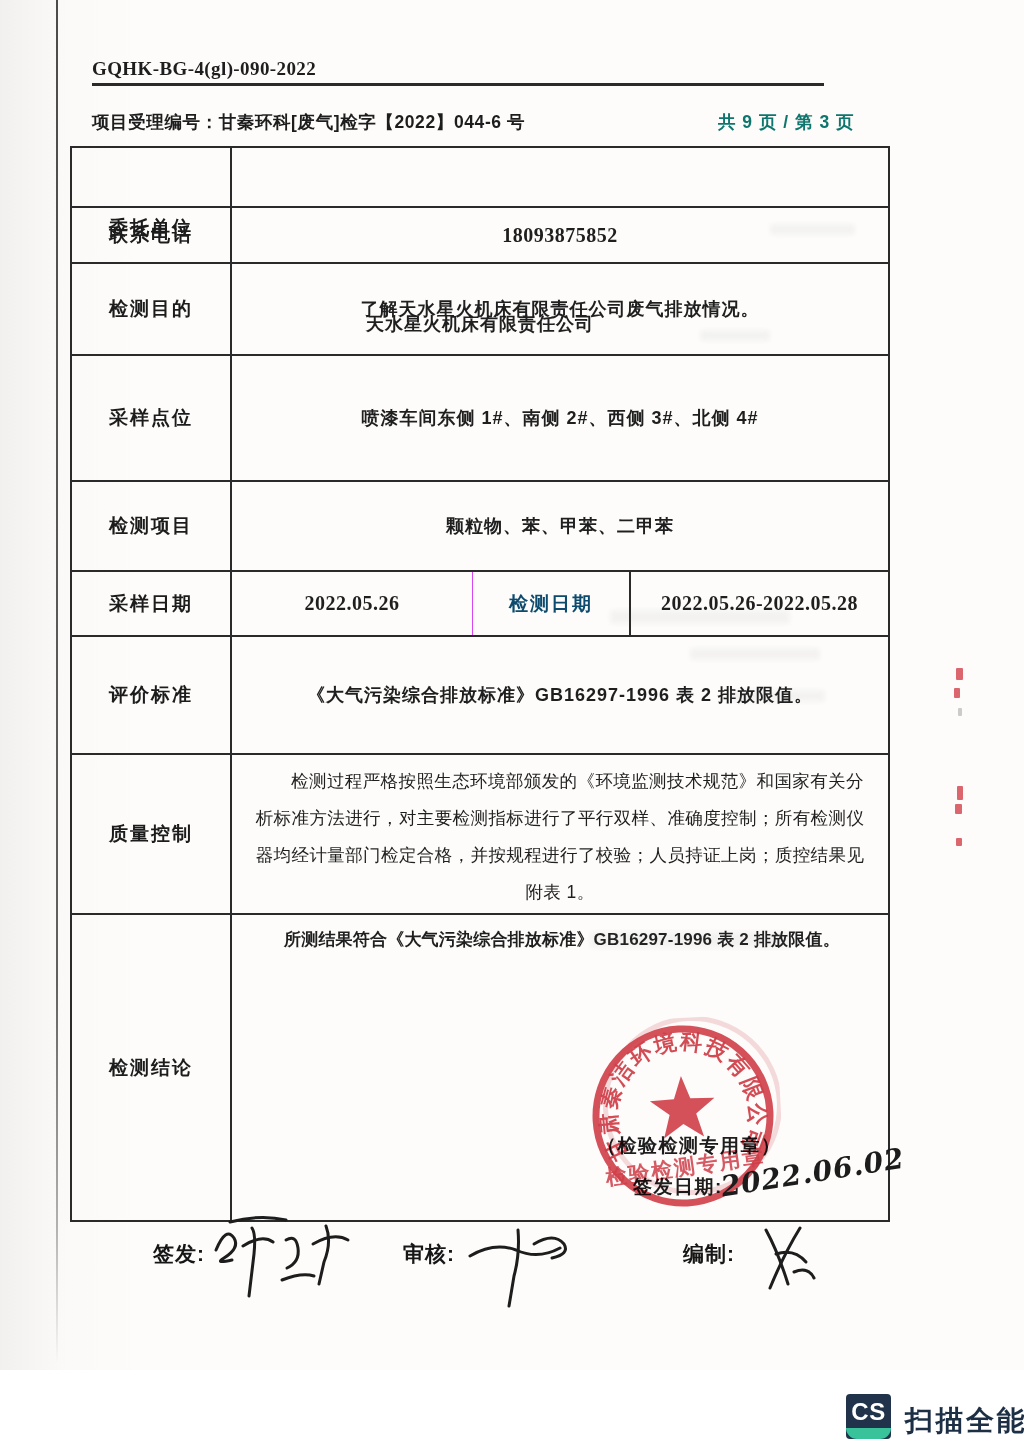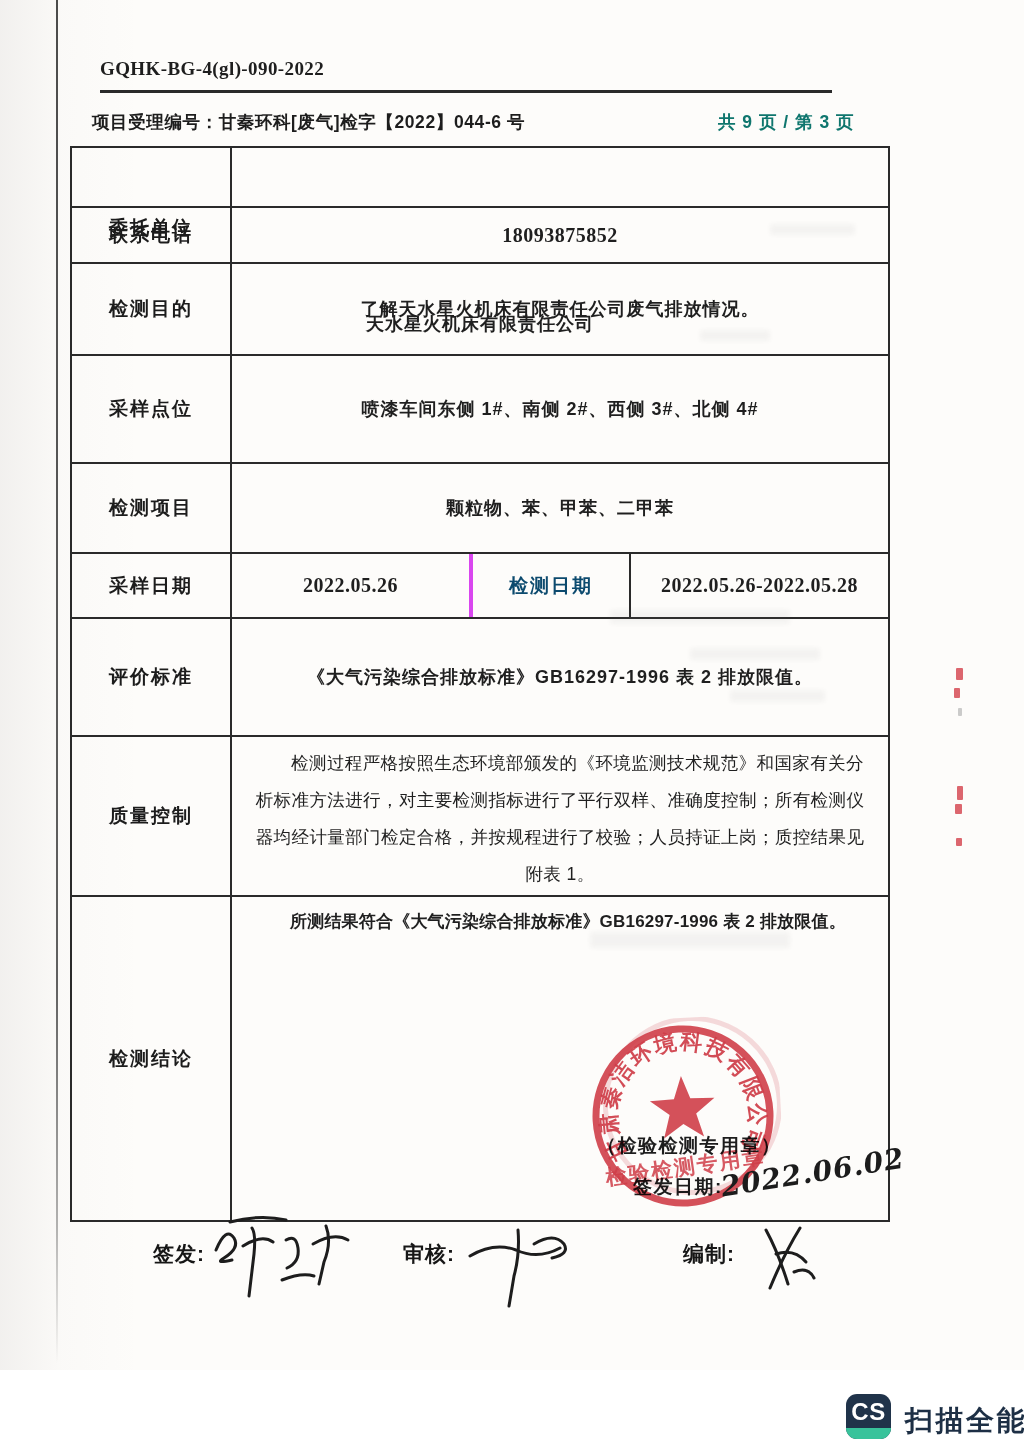--- a/index.html
+++ b/index.html
@@ -16,22 +16,22 @@
   }
   .footer-strip{
     position:absolute;left:0;top:1370px;width:1024px;height:79px;background:#ffffff;
   }
   .scan-edge{
     position:absolute;left:56px;top:0;width:2px;height:1364px;
     background:linear-gradient(180deg, rgba(45,45,45,0.85) 0%, rgba(45,45,45,0.75) 72%, rgba(45,45,45,0.35) 90%, rgba(45,45,45,0) 100%);
   }
   
   .doc-code{
-    position:absolute;left:100px;top:58px;width:732px;
-    border-bottom:3px solid #2a2a2a;padding-bottom:10px;
+    position:absolute;left:92px;top:58px;width:732px;
+    border-bottom:3px solid #2a2a2a;padding-bottom:3px;
     font-family:"Liberation Serif","DejaVu Serif",serif;
     font-weight:700;font-size:19px;letter-spacing:0.4px;color:#1e1e1e;
   }
   .case-line{
     position:absolute;left:92px;top:110px;width:800px;
     font-size:17.5px;font-weight:700;letter-spacing:0.6px;color:#1d1d1d;
   }
   .pagination{
     position:absolute;left:718px;top:110px;width:180px;
     font-size:17.5px;font-weight:700;letter-spacing:1px;color:#0f766e;
@@ -48,36 +48,36 @@
     width:160px;flex:0 0 160px;box-sizing:border-box;border-right:2px solid #2a2a2a;
     display:flex;align-items:center;justify-content:center;
     font-size:19px;font-weight:700;letter-spacing:2px;color:#1c1c1c;
   }
   .tvalue{
     flex:1;display:flex;align-items:center;justify-content:center;box-sizing:border-box;
     font-size:18px;font-weight:700;letter-spacing:1px;color:#1f1f1f;
     text-align:center;padding:4px 10px;
   }
   .tvalue.serif{font-family:"Liberation Serif","DejaVu Serif",serif;font-size:20px;font-weight:600;letter-spacing:0.5px;}
-  .cell-mid{flex:0 0 241px;border-right:4px solid #d946ef;}
+  .cell-mid{flex:0 0 241px;border-right:1px solid #d946ef;}
   .cell-lab2{
     flex:0 0 158px;border-right:2px solid #2a2a2a;
     display:flex;align-items:center;justify-content:center;box-sizing:border-box;
     font-size:19px;font-weight:700;letter-spacing:2px;color:#0c4a6e;
   }
   .cell-last{flex:1;}
   .tvalue.para{
     display:block;text-align:center;align-items:flex-start;
     font-size:17.5px;font-weight:400;line-height:37px;letter-spacing:0.4px;
     padding:8px 16px 0 16px;text-indent:2em;
   }
   .tvalue.conc{
     display:block;text-align:left;position:relative;
     font-size:17px;font-weight:700;line-height:30px;letter-spacing:0.2px;
-    padding:10px 12px 0 24px;text-indent:2em;
+    padding:10px 12px 0 18px;text-indent:2em;
   }
   
   .stamp{
     position:absolute;left:585px;top:1018px;width:196px;height:196px;
     z-index:5;mix-blend-mode:multiply;opacity:0.95;
     transform:rotate(-3deg);
   }
   .stamp-caption{
     position:absolute;left:597px;top:1133px;z-index:3;
     font-size:19px;font-weight:700;letter-spacing:1.5px;color:#1d1d1d;
@@ -90,21 +90,21 @@
     position:absolute;left:720px;top:1156px;z-index:6;
     font-family:"DejaVu Serif","Liberation Serif",serif;
     font-style:italic;font-size:28px;font-weight:600;color:#1c1c1c;
     transform:rotate(-9deg);letter-spacing:1px;white-space:nowrap;
   }
   
   .sig-label{position:absolute;font-size:21px;font-weight:700;letter-spacing:1px;color:#161616;z-index:2;}
   .sig-svg{position:absolute;z-index:2;}
   
   .cs-badge{
-    position:absolute;left:846px;top:1394px;width:45px;height:45px;border-radius:11px;
+    position:absolute;left:846px;top:1394px;width:45px;height:45px;border-radius:4px;
     background:#20334a;z-index:2;
   }
   .cs-badge .cs-txt{
     position:absolute;left:0;right:0;top:2px;height:32px;line-height:32px;text-align:center;
     color:#ffffff;font-weight:700;font-size:24px;letter-spacing:0.5px;
   }
   .cs-badge .cs-green{
     position:absolute;left:0;right:0;bottom:0;height:11px;border-radius:0 0 11px 11px;background:#38c39b;
   }
   .cs-name{
@@ -133,21 +133,21 @@
       <div class="tvalue">天水星火机床有限责任公司</div>
     </div>
     <div class="trow" style="height:56px">
       <div class="tlabel">联系电话</div>
       <div class="tvalue serif">18093875852</div>
     </div>
     <div class="trow" style="height:92px">
       <div class="tlabel">检测目的</div>
       <div class="tvalue">了解天水星火机床有限责任公司废气排放情况。</div>
     </div>
-    <div class="trow" style="height:108px">
+    <div class="trow" style="height:126px">
       <div class="tlabel">采样点位</div>
       <div class="tvalue">喷漆车间东侧 1#、南侧 2#、西侧 3#、北侧 4#</div>
     </div>
     <div class="trow" style="height:90px">
       <div class="tlabel">检测项目</div>
       <div class="tvalue">颗粒物、苯、甲苯、二甲苯</div>
     </div>
     <div class="trow" style="height:65px">
       <div class="tlabel">采样日期</div>
       <div class="tvalue serif cell-mid">2022.05.26</div>

